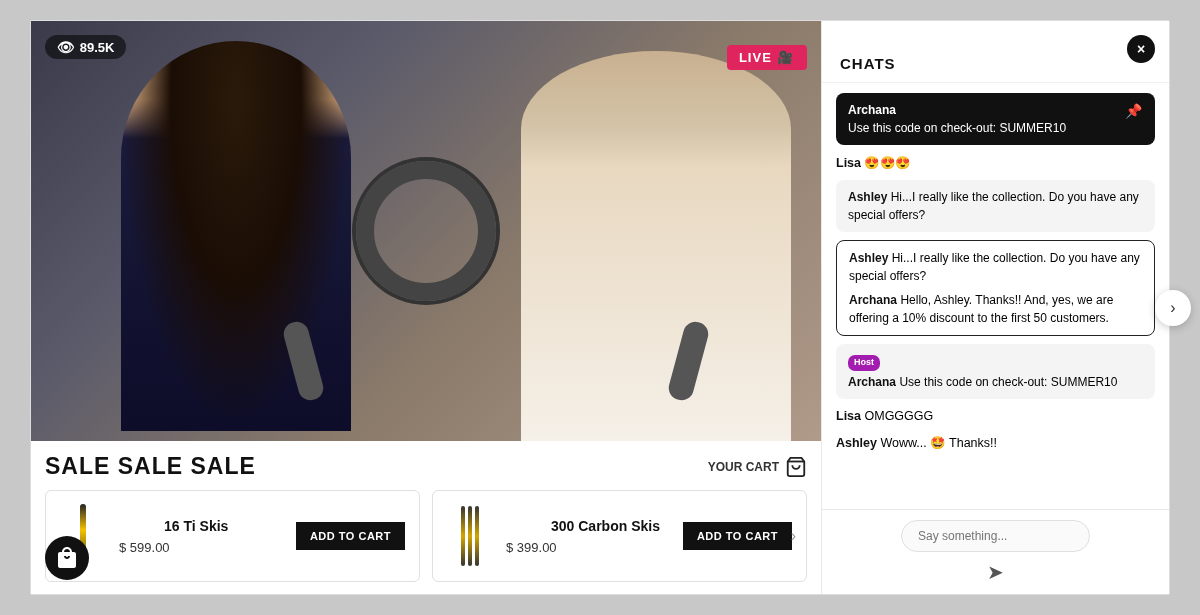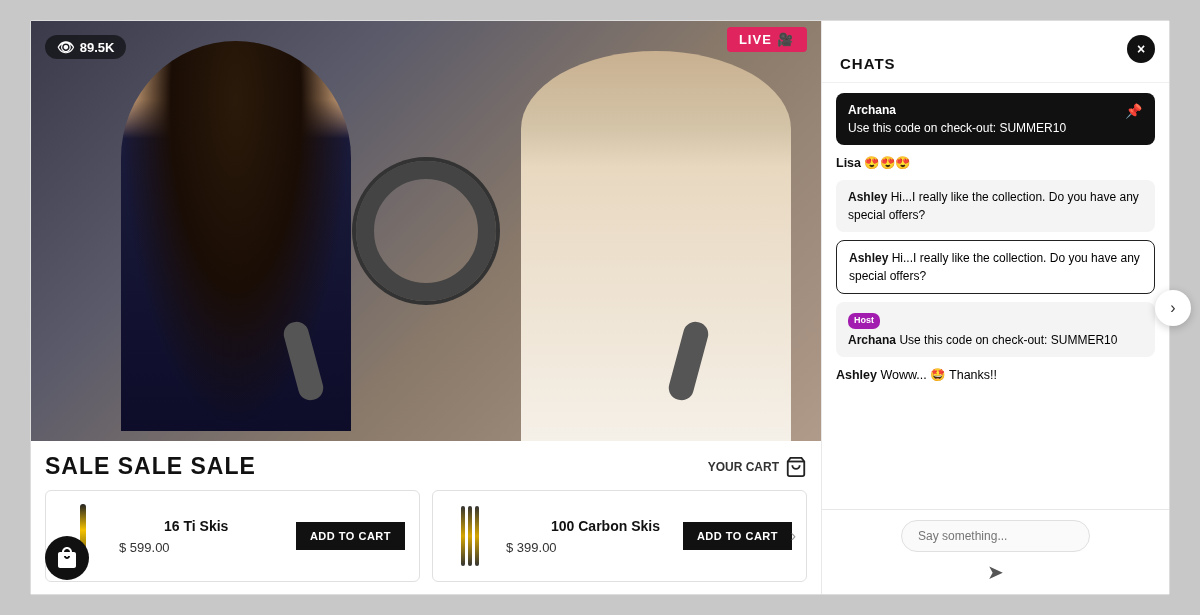--- a/index.html
+++ b/index.html
@@ -107,21 +107,21 @@
       font-weight: 600;
       display: flex;
       align-items: center;
       gap: 5px;
     }
     .view-icon {
       font-size: 14px;
     }
     .live-badge {
       position: absolute;
-      top: 6px;
+      top: 24px;
       right: 14px;
       background: #e0245e;
       color: #fff;
       border-radius: 4px;
       padding: 5px 12px;
       font-size: 13px;
       font-weight: 700;
       display: flex;
       align-items: center;
       gap: 6px;
@@ -460,21 +460,21 @@
 
         <div class="product-card">
           <div class="product-img-placeholder">
             <div class="ski-sticks">
               <div class="ski-stick-thin"></div>
               <div class="ski-stick-thin"></div>
               <div class="ski-stick-thin"></div>
             </div>
           </div>
           <div class="product-info">
-            <div class="product-name">100 Carbon Skis</div>
+            <div class="product-name">300 Carbon Skis</div>
             <div class="product-price">$ 399.00</div>
           </div>
           <button class="add-to-cart-btn">ADD TO CART</button>
           <div class="product-arrow">›</div>
         </div>
       </div>
     </div>
 
     <div class="shopify-icon">
       <svg viewBox="0 0 24 24">
@@ -502,30 +502,38 @@
       <div class="chat-msg-light">
         <span class="msg-sender-light">Ashley</span>
         <span> Hi...I really like the collection. Do you have any special offers?</span>
       </div>
 
       <div class="chat-msg-outline">
         <div>
           <span class="msg-sender-light">Ashley</span>
           <span> Hi...I really like the collection. Do you have any special offers?</span>
         </div>
+        <div style="margin-top:6px;">
+          <span class="msg-sender-light">Archana</span>
+          <span> Hello, Ashley. Thanks!! And, yes, we are offering a 10% discount to the first 50 customers.</span>
+        </div>
       </div>
 
       <div class="chat-msg-light">
         <div>
           <span class="host-badge">Host</span>
         </div>
         <span class="msg-sender-light">Archana</span>
         <span> Use this code on check-out: SUMMER10</span>
       </div>
 
+      <div class="plain-msg">
+        <span class="msg-sender-light">Lisa</span>
+        <span> OMGGGGG</span>
+      </div>
 
       <div class="plain-msg">
         <span class="msg-sender-light">Ashley</span>
         <span> Woww... 🤩 Thanks!!</span>
       </div>
 
     </div>
 
     <div class="chat-input-area">
       <input class="chat-input" type="text" placeholder="Say something..." style="">

